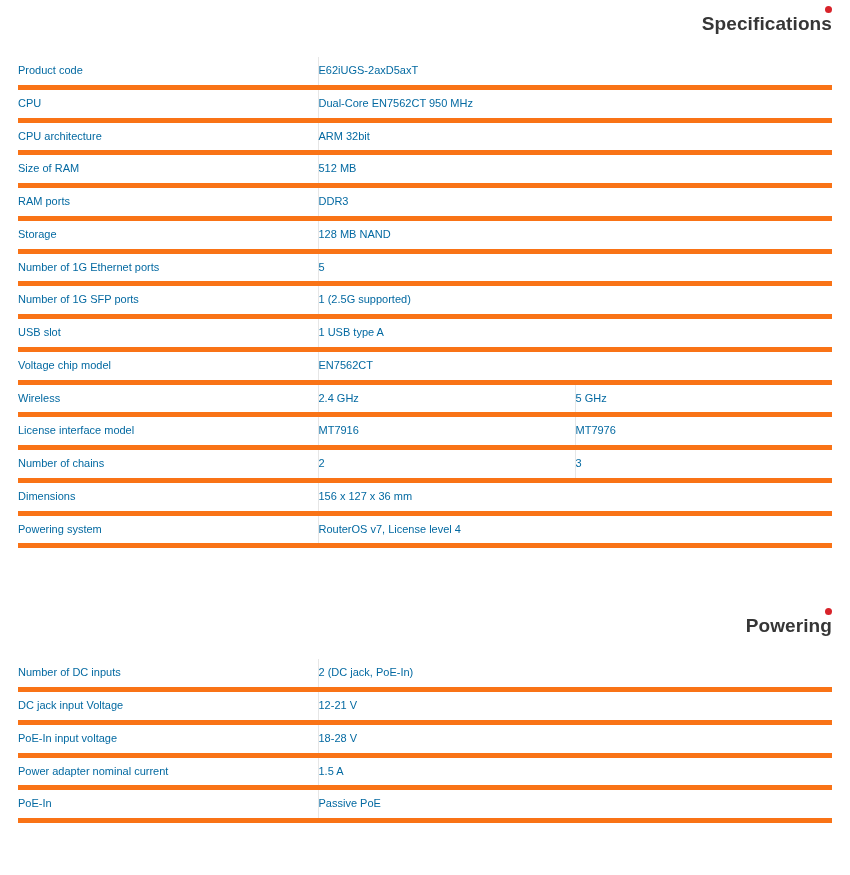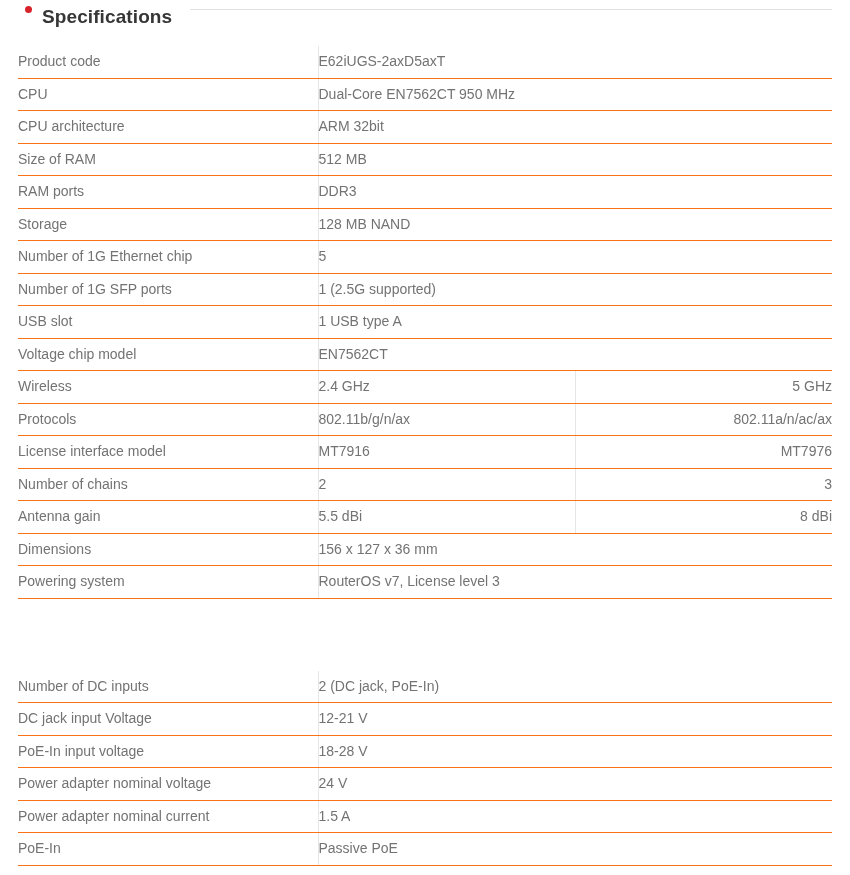--- a/index.html
+++ b/index.html
@@ -12,23 +12,23 @@
     color: #3a3a3a;
   }
   .page {
     width: 850px;
     min-height: 875px;
     padding: 0 18px;
     background: #ffffff;
   }
   .section-head {
     display: flex;
-    align-items: flex-start;
-    gap: 10px;
+    align-items: flex-end;
     padding-top: 6px;
+    flex-direction: column;
   }
   .section-head .bullet {
     width: 7px;
     height: 7px;
     border-radius: 50%;
     background: #d8232a;
     flex: 0 0 auto;
     margin-left: 7px;
   }
   .section-head h2 {
@@ -46,41 +46,40 @@
     margin-left: 8px;
     margin-top: 3px;
   }
   table.spec {
     width: 814px;
     border-collapse: collapse;
     margin-top: 18px;
     table-layout: fixed;
   }
   table.spec td {
-    font-size: 14px;
-    color: #737373;
+    font-size: 11px;
+    color: #0369a1;
     padding: 7px 0 7px 0;
-    border-bottom: 1px solid #f97316;
+    border-bottom: 5px solid #f97316;
     vertical-align: middle;
     line-height: 1.25;
   }
   td.k {
     width: 300px;
     padding-left: 10px;
     padding-right: 8px;
   }
   td.v {
     border-left: 1px solid #e6e6e6;
     padding-left: 12px;
   }
   td.v2 {
     border-left: 1px solid #e6e6e6;
     padding-left: 12px;
     width: 288px;
-    text-align: right;
   }
   .spacer-lg { height: 54px; }
 </style>
 </head>
 <body>
 
 <div class="page">
 
   <div class="section-head">
     <span class="bullet" style="background: rgb(216, 35, 42);"></span>
@@ -108,93 +107,84 @@
       </tr>
       <tr>
         <td class="k">RAM ports</td>
         <td class="v" colspan="2">DDR3</td>
       </tr>
       <tr>
         <td class="k">Storage</td>
         <td class="v" colspan="2">128 MB NAND</td>
       </tr>
       <tr>
-        <td class="k">Number of 1G Ethernet chip</td>
+        <td class="k">Number of 1G Ethernet ports</td>
         <td class="v" colspan="2">5</td>
       </tr>
       <tr>
         <td class="k">Number of 1G SFP ports</td>
         <td class="v" colspan="2">1 (2.5G supported)</td>
       </tr>
       <tr>
         <td class="k">USB slot</td>
         <td class="v" colspan="2">1 USB type A</td>
       </tr>
       <tr>
         <td class="k">Voltage chip model</td>
         <td class="v" colspan="2">EN7562CT</td>
       </tr>
       <tr>
         <td class="k">Wireless</td>
         <td class="v">2.4 GHz</td>
         <td class="v2">5 GHz</td>
       </tr>
       <tr>
-        <td class="k">Protocols</td>
-        <td class="v">802.11b/g/n/ax</td>
-        <td class="v2">802.11a/n/ac/ax</td>
-      </tr>
-      <tr>
         <td class="k">License interface model</td>
         <td class="v">MT7916</td>
         <td class="v2">MT7976</td>
       </tr>
       <tr>
         <td class="k">Number of chains</td>
         <td class="v">2</td>
         <td class="v2">3</td>
       </tr>
       <tr>
-        <td class="k">Antenna gain</td>
-        <td class="v">5.5 dBi</td>
-        <td class="v2">8 dBi</td>
-      </tr>
-      <tr>
         <td class="k">Dimensions</td>
         <td class="v" colspan="2">156 x 127 x 36 mm</td>
       </tr>
       <tr>
         <td class="k">Powering system</td>
-        <td class="v" colspan="2">RouterOS v7, License level 3</td>
+        <td class="v" colspan="2">RouterOS v7, License level 4</td>
       </tr>
     </tbody>
   </table>
 
   <div class="spacer-lg"></div>
 
+  <div class="section-head">
+    <span class="bullet" style="background: rgb(216, 35, 42);"></span>
+    <h2>Powering</h2>
+    <span class="rule"></span>
+  </div>
 
   <table class="spec">
     <tbody>
       <tr>
         <td class="k">Number of DC inputs</td>
         <td class="v">2 (DC jack, PoE-In)</td>
       </tr>
       <tr>
         <td class="k">DC jack input Voltage</td>
         <td class="v">12-21 V</td>
       </tr>
       <tr>
         <td class="k">PoE-In input voltage</td>
         <td class="v">18-28 V</td>
       </tr>
       <tr>
-        <td class="k">Power adapter nominal voltage</td>
-        <td class="v">24 V</td>
-      </tr>
-      <tr>
         <td class="k">Power adapter nominal current</td>
         <td class="v">1.5 A</td>
       </tr>
       <tr>
         <td class="k">PoE-In</td>
         <td class="v">Passive PoE</td>
       </tr>
 
     </tbody>
   </table>

